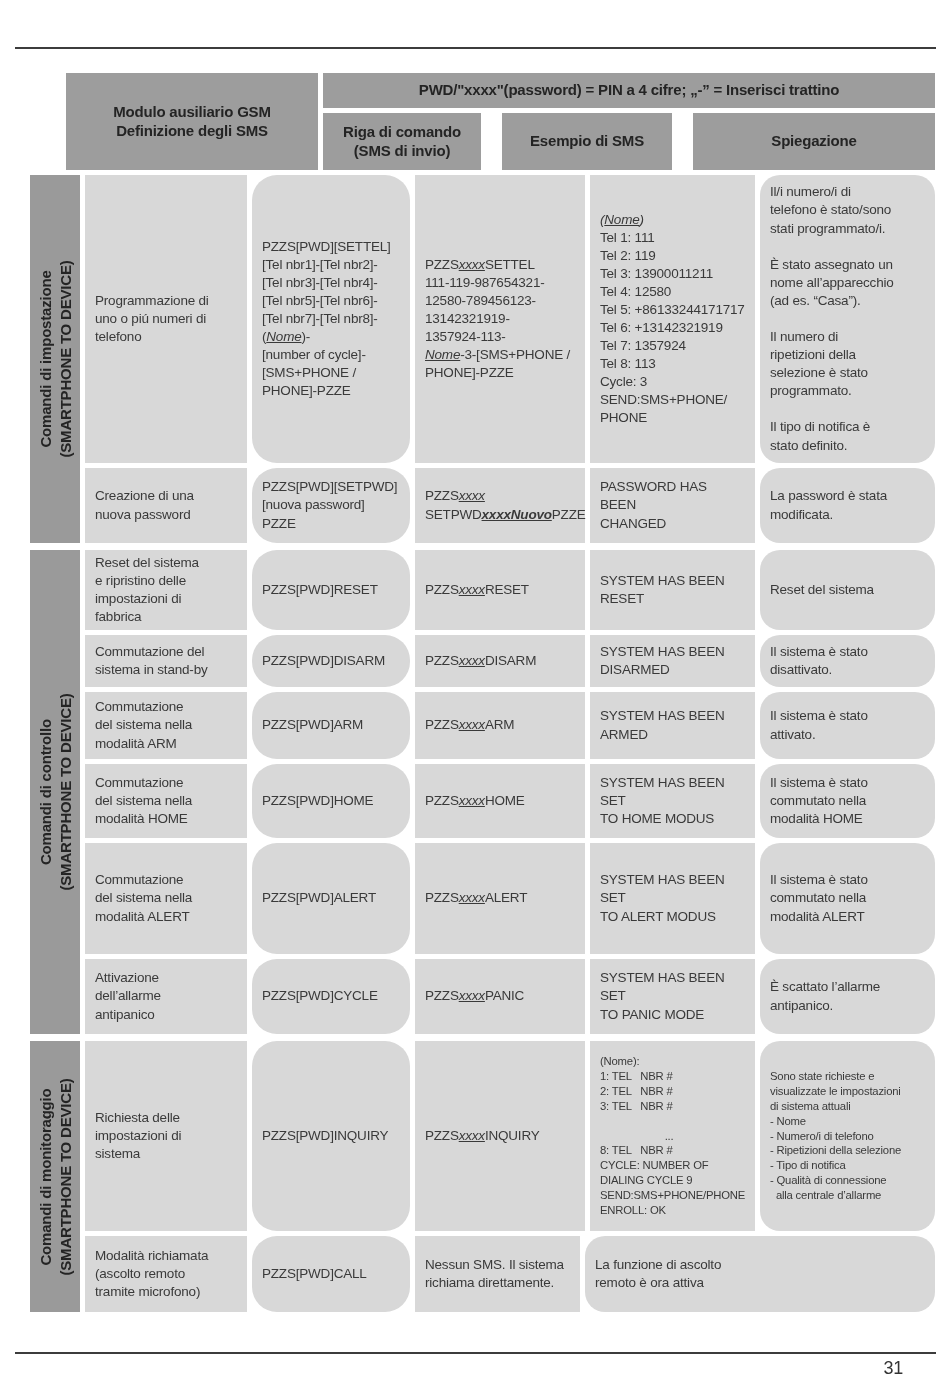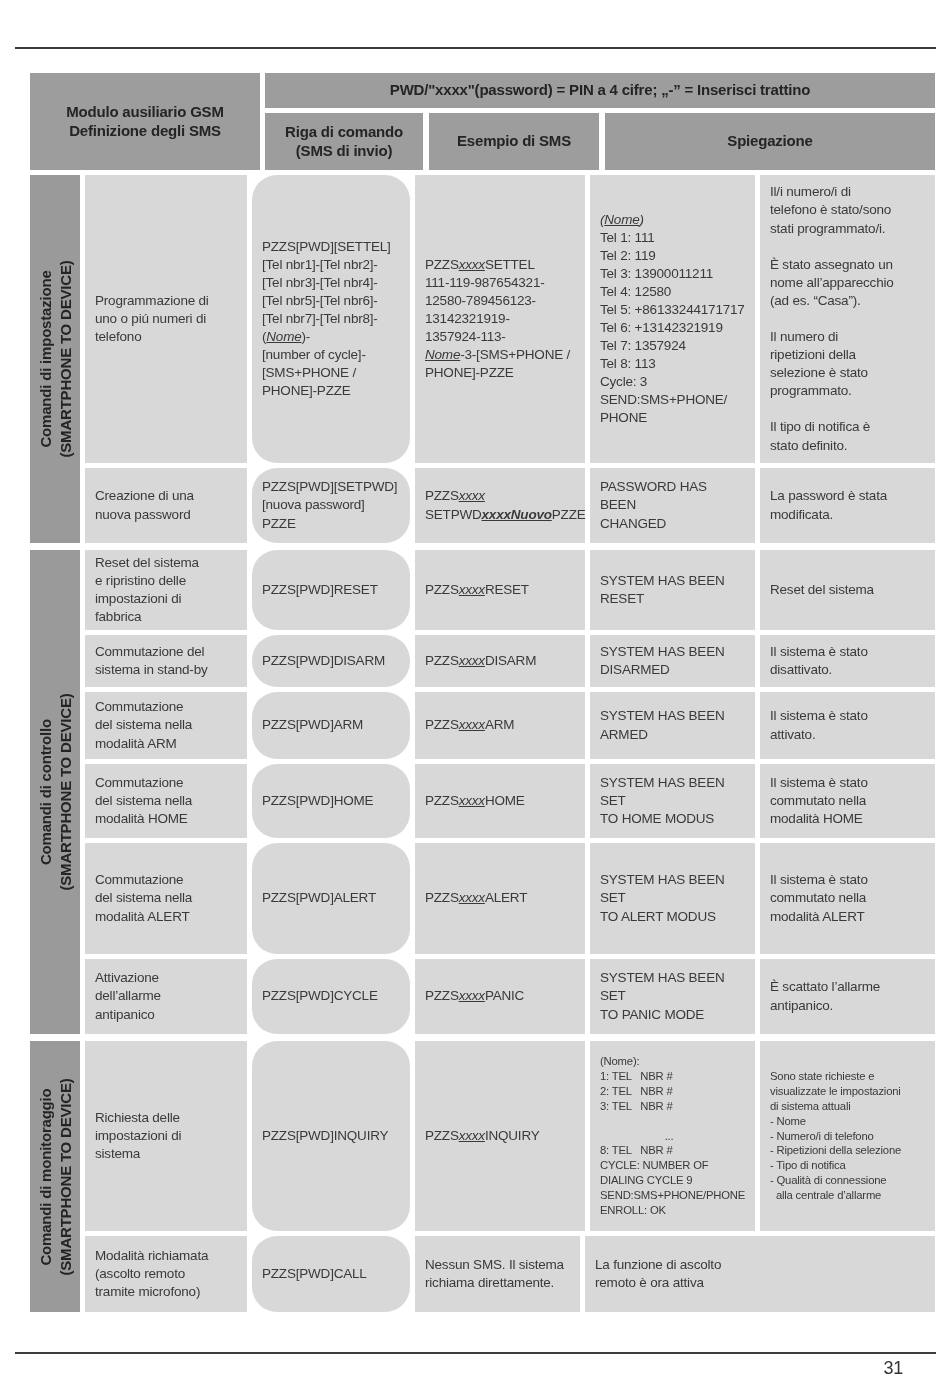--- a/index.html
+++ b/index.html
@@ -6,44 +6,44 @@
   .page{position:relative;width:950px;height:1383px;background:#ffffff;
         font-family:"Liberation Sans","DejaVu Sans",sans-serif;color:#3a3a3a;
         letter-spacing:-0.2px;overflow:hidden;}
   .rule{position:absolute;left:15px;width:921px;height:2px;background:#3c3c3c;}
   .rule-top{top:47px;}
   .rule-bottom{top:1352px;}
   .pageno{position:absolute;top:1358px;right:47px;font-size:18px;color:#333;}
   .tbl{position:absolute;left:30px;top:73px;width:905px;}
   
   .thead{display:flex;gap:5px;margin-bottom:5px;}
-  .hleft{width:230px;height:97px;}
+  .hleft{width:252px;height:97px;margin-left:36px;}
   .hright{flex:1;display:flex;flex-direction:column;gap:5px;}
   .hband{height:35px;}
-  .hcols{display:flex;gap:6px;height:57px;}
+  .hcols{display:flex;gap:21px;height:57px;}
   .hcell{background:#9d9d9d;color:#242424;font-weight:bold;font-size:15px;
          display:flex;align-items:center;justify-content:center;text-align:center;
          white-space:pre-line;line-height:1.25;box-sizing:border-box;padding:2px 6px;}
   .wc1{width:158px;} .wc2{width:170px;} .wc3{width:165px;} .wc4{flex:1;}
   
   .sect{display:flex;gap:5px;margin-bottom:7px;}
   .slabel{width:50px;background:#9a9a9a;position:relative;flex:none;}
   .vtext{position:absolute;left:50%;top:50%;transform:translate(-50%,-50%) rotate(-90deg);
          white-space:pre;text-align:center;font-weight:bold;font-size:15px;color:#242424;
          line-height:1.3;}
   .rows{flex:1;display:flex;flex-direction:column;gap:5px;}
   .row{display:flex;gap:5px;}
   .cell{background:#d8d8d8;box-sizing:border-box;display:flex;align-items:center;
         padding:6px 10px;font-size:13.5px;line-height:1.34;}
   .cell .txt{white-space:pre-wrap;}
   .c-desc{width:162px;flex:none;}
   .c-cmd{width:158px;flex:none;border-radius:25px;}
   .c-ex{width:170px;flex:none;}
   .c-conf{width:165px;flex:none;}
-  .c-spieg{flex:1;}
+  .c-spieg{flex:1;border-radius:20px;}
   .small .txt{font-size:11.3px;line-height:1.32;}
   
   .r-i{font-style:italic;}
   .r-u{text-decoration:underline;}
   .r-b{font-weight:bold;}
 </style>
 </head>
 <body>
 
 <div class="page">

